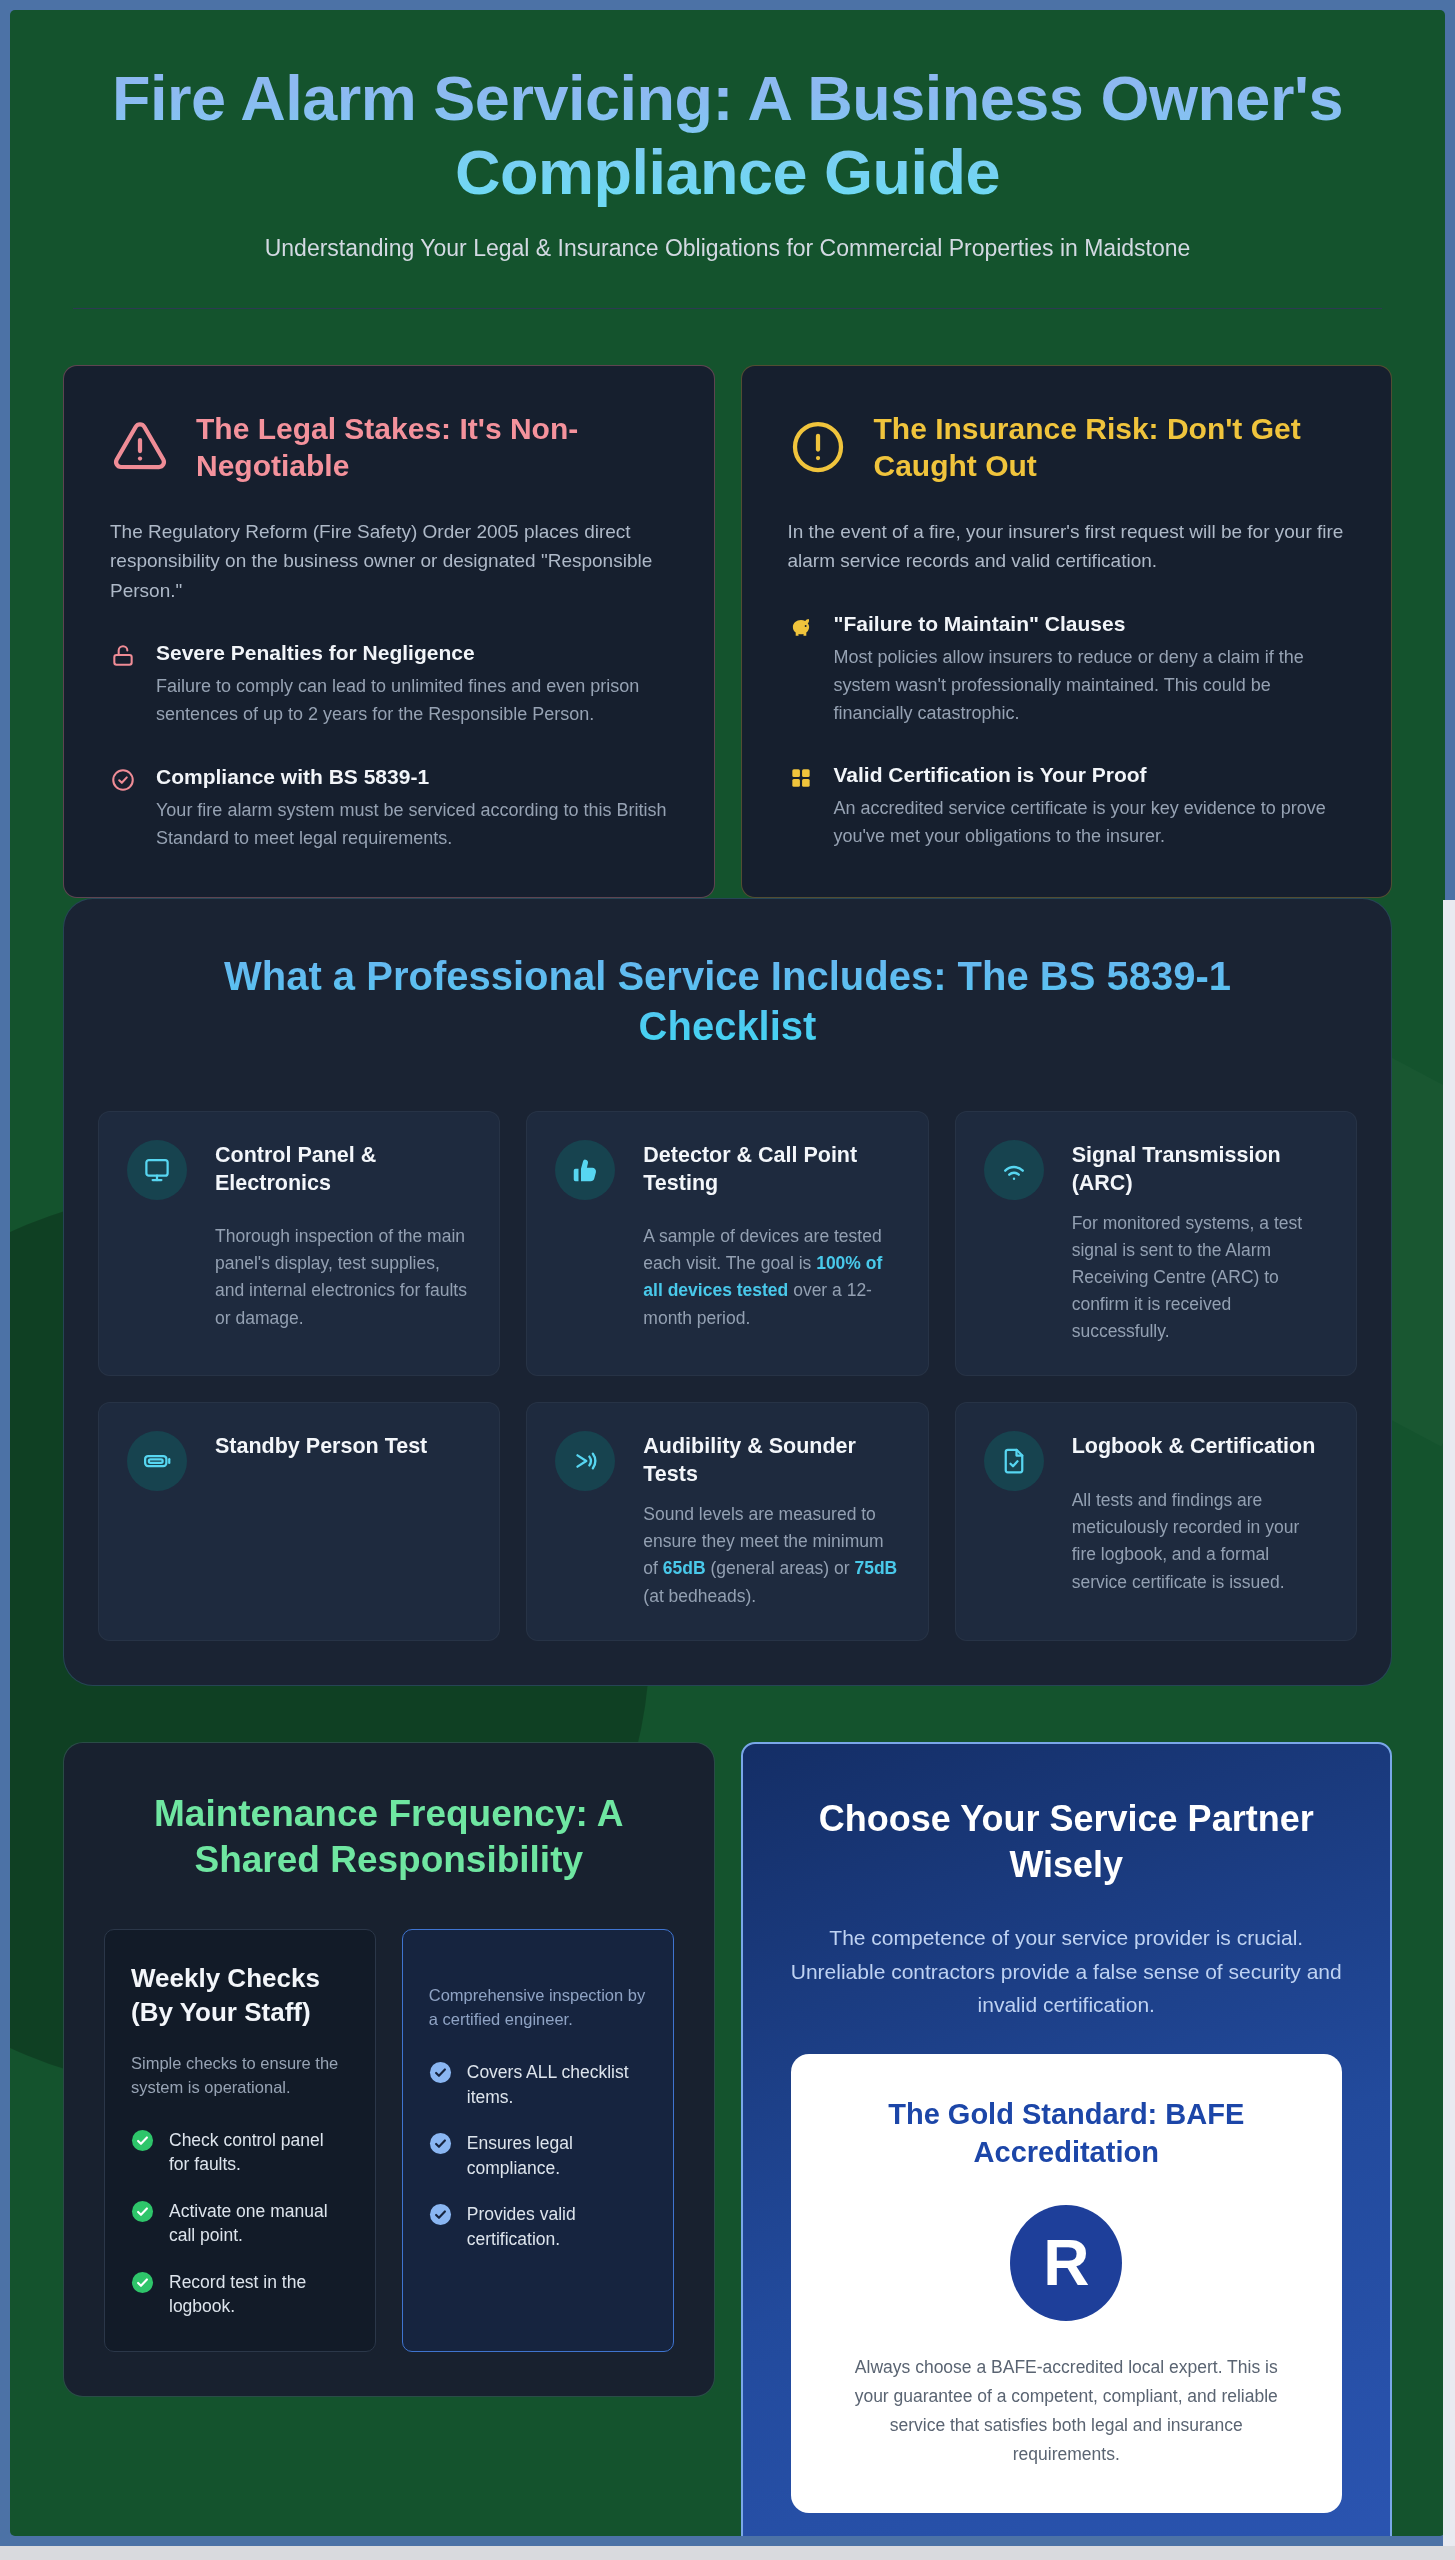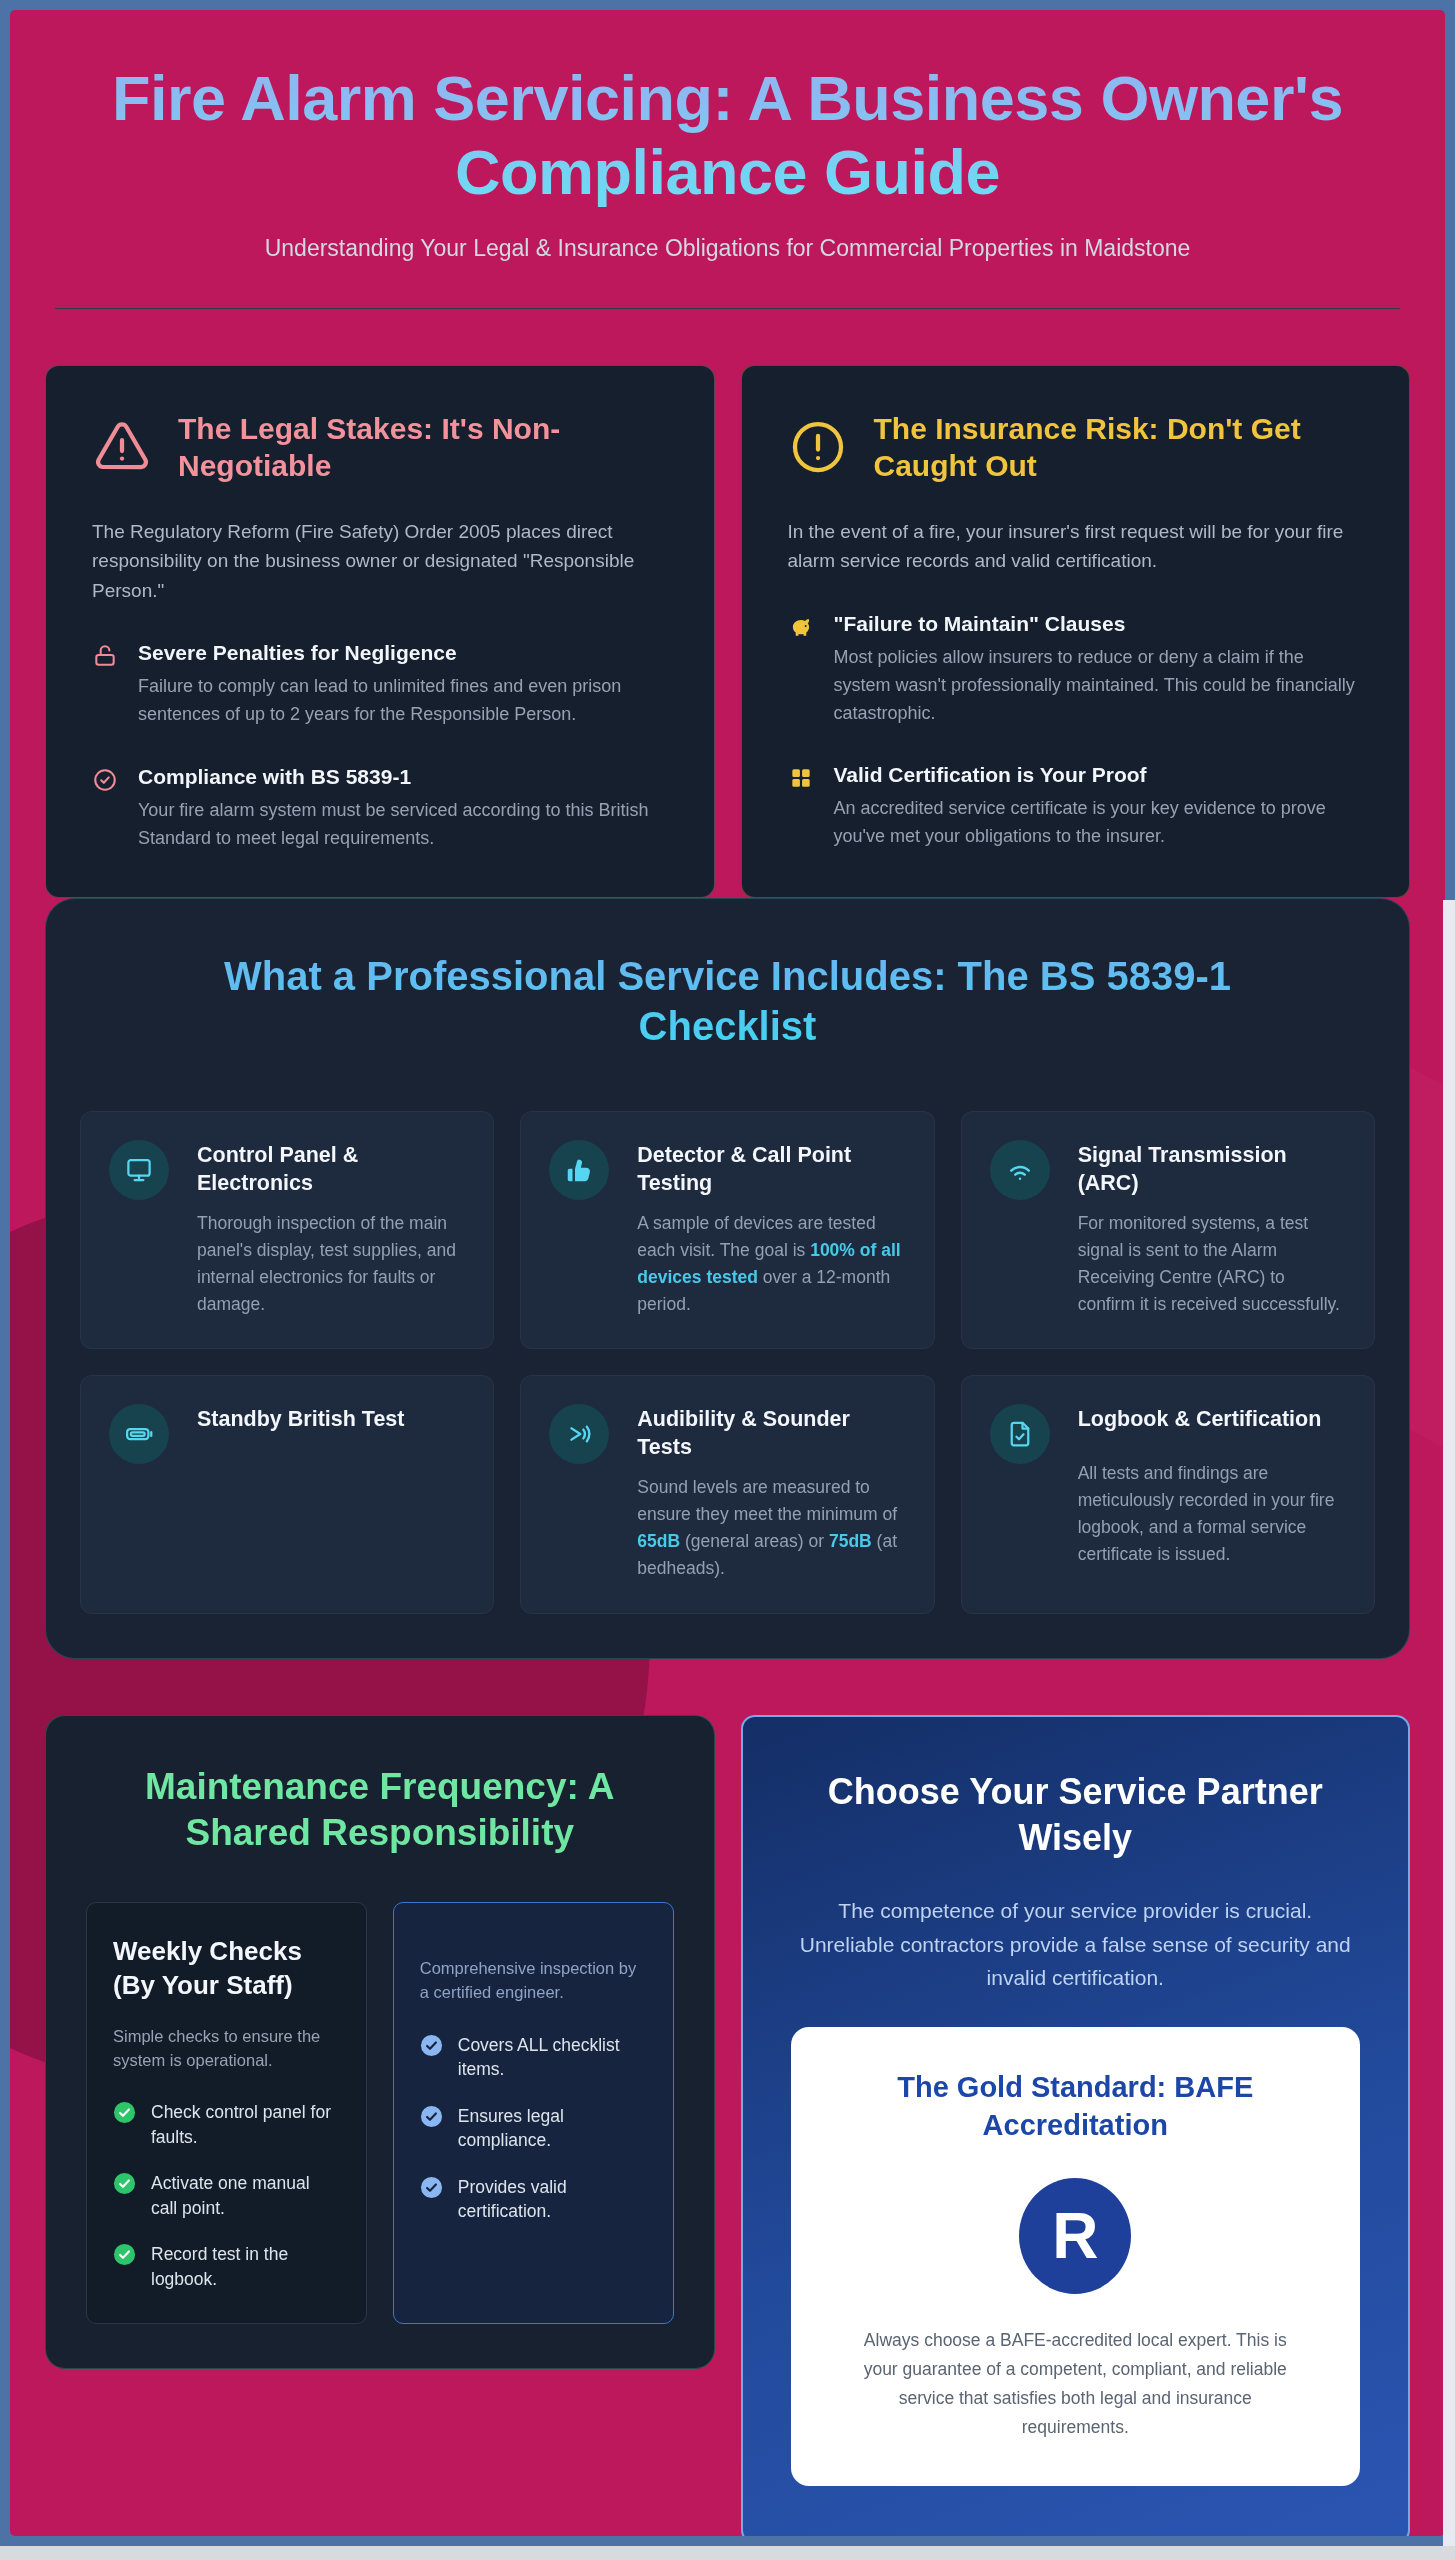--- a/index.html
+++ b/index.html
@@ -4,22 +4,22 @@
 <style>
   html,body{margin:0;padding:0;background:#2b3a52;}
   *{box-sizing:border-box;}
   .frame{
     position:relative;width:1455px;height:2560px;
     background:#4c72a6;overflow:hidden;
     font-family:"Liberation Sans","DejaVu Sans",sans-serif;
   }
   .page{
     position:absolute;left:10px;top:10px;right:10px;bottom:24px;
-    background:#be185d;border-radius:5px;overflow:hidden;
-    padding:52px 35px 40px;
+    background:#14532d;border-radius:5px;overflow:hidden;
+    padding:52px 53px 40px;
   }
   .bottom-strip{position:absolute;left:0;right:0;bottom:0;height:14px;background:#d9dade;z-index:6;}
   .right-sliver{position:absolute;top:900px;bottom:14px;right:0;width:12px;background:#e9eaf1;z-index:6;}
   
   .deco{position:absolute;pointer-events:none;}
   .deco-circle{left:-260px;top:1180px;width:900px;height:900px;border-radius:50%;background:rgba(0,0,0,0.22);}
   .deco-diamond{right:-90px;top:1060px;width:320px;height:320px;background:rgba(255,255,255,0.025);transform:rotate(28deg);}
   header{position:relative;text-align:center;z-index:1;}
   h1.title{
     margin:0 auto;max-width:1280px;
@@ -247,21 +247,21 @@
         </div>
 
         <div class="cl-card">
           <span class="icon-circle">
             <svg viewBox="0 0 24 24" fill="none" stroke="currentColor" stroke-width="1.8" stroke-linecap="round" stroke-linejoin="round">
                 <rect x="2.5" y="8" width="17" height="8" rx="2.4"></rect>
                 <rect x="5.5" y="10.6" width="11" height="2.8" rx="1.2"></rect>
                 <line x1="21.8" y1="10.5" x2="21.8" y2="13.5"></line>
               </svg>
           </span>
-          <h3>Standby British Test</h3>
+          <h3>Standby Person Test</h3>
         </div>
 
         <div class="cl-card">
           <span class="icon-circle">
             <svg viewBox="0 0 24 24" fill="none" stroke="currentColor" stroke-width="1.9" stroke-linecap="round" stroke-linejoin="round">
                 <path d="M6 7.5 13 12l-7 4.5"></path>
                 <path d="M15.5 8.5a6 6 0 0 1 0 7"></path>
                 <path d="M18.3 6.2a9.5 9.5 0 0 1 0 11.6"></path>
               </svg>
           </span>

